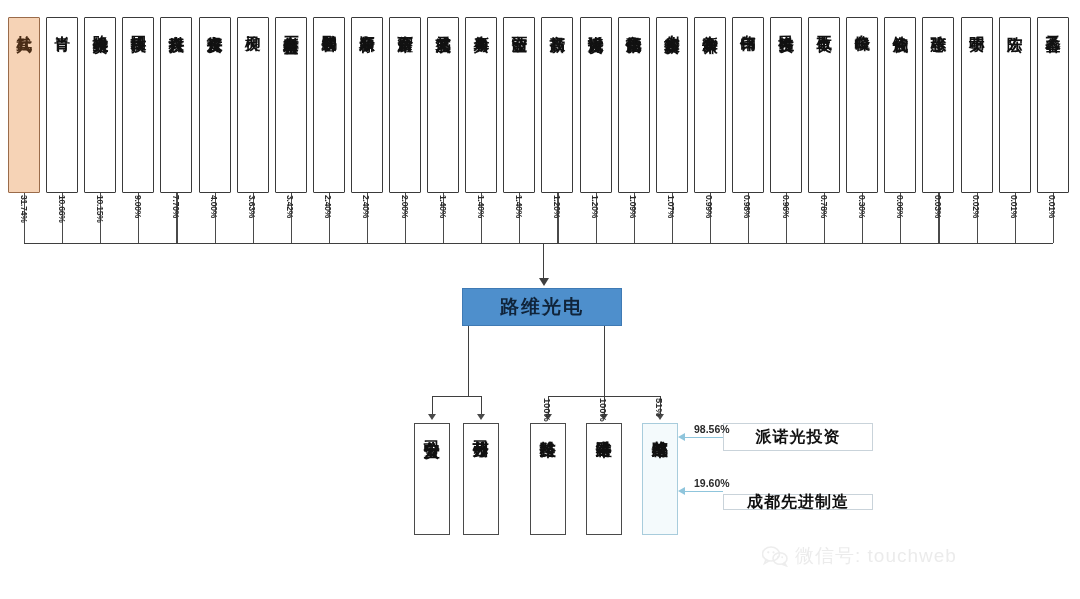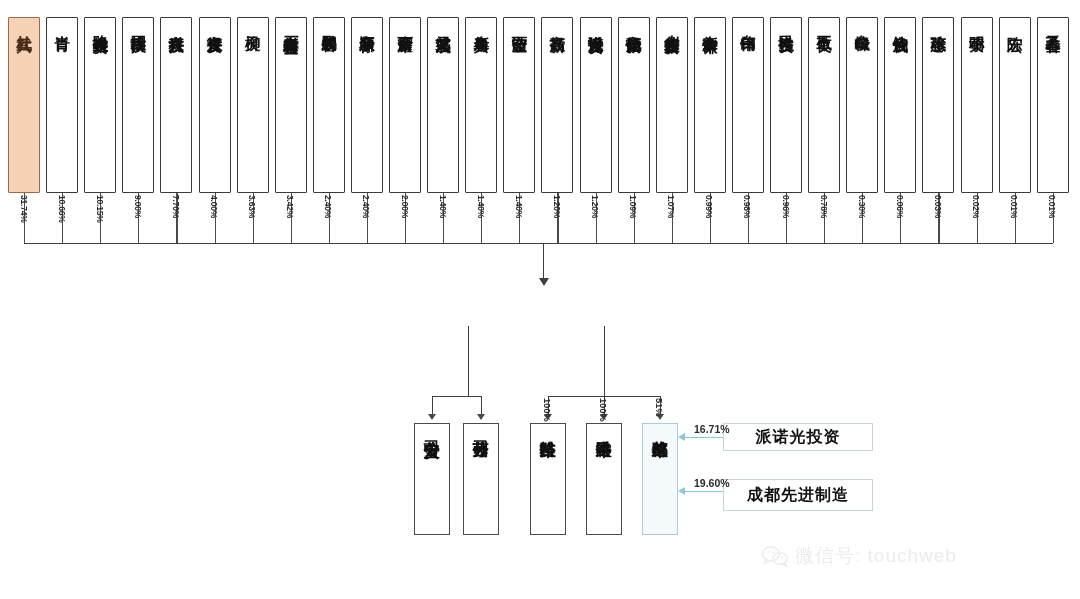--- a/index.html
+++ b/index.html
@@ -285,20 +285,23 @@
       </div>
       <div class="vline thin" style="left: 1052.7px; top: 193px; height: 50px;"></div>
       <div class="pct" style="left: 1057.2px; top: 195px;">0.01%</div>
     </div>
 
   <div class="hline" id="bus" style="left: 24px; top: 243px; width: 1028.7px;"></div>
 
   <div class="vline" id="bus-drop" style="left: 543px; top: 243px; height: 35px;"></div>
   <div class="arrow-down" id="bus-arrow" style="left: 538.7px; top: 278px;"></div>
 
+  <div id="company">
+    <span class="co-label">路维光电</span>
+  </div>
 
   <div id="lower-tree">
       <div class="vline" style="left: 468px; top: 326px; height: 70px;"></div>
       <div class="vline" style="left: 604px; top: 326px; height: 70px;"></div>
       <div class="hline" style="left: 432px; top: 396px; width: 49px;"></div>
       <div class="vline" style="left: 432px; top: 396px; height: 18px;"></div>
       <div class="arrow-down sm" style="left: 428.4px; top: 414px;"></div>
       <div class="vline" style="left: 481px; top: 396px; height: 18px;"></div>
       <div class="arrow-down sm" style="left: 477.4px; top: 414px;"></div>
       <div class="hline" style="left: 548px; top: 396px; width: 112px;"></div>
@@ -332,22 +335,22 @@
       </div>
       <div class="pct" style="left: 664.5px; top: 398px; font-size: 9.5px;">51%</div>
     </div>
 
   <div id="investors">
       <div class="inv-box" style="left: 723px; top: 423px; width: 150px; height: 28px;">
         <span class="inv-label">派诺光投资</span>
       </div>
       <div class="inv-line" style="left: 684px; top: 437px; width: 39px;"></div>
       <div class="arrow-left" style="left: 678px; top: 433px;"></div>
-      <div class="inv-pct" style="left: 694px; top: 423px;">16.71%</div>
-      <div class="inv-box" style="left: 723px; top: 479px; width: 150px; height: 32px;">
+      <div class="inv-pct" style="left: 694px; top: 423px;">98.56%</div>
+      <div class="inv-box" style="left: 723px; top: 494px; width: 150px; height: 16px;">
         <span class="inv-label">成都先进制造</span>
       </div>
       <div class="inv-line" style="left: 684px; top: 491px; width: 39px;"></div>
       <div class="arrow-left" style="left: 678px; top: 487px;"></div>
       <div class="inv-pct" style="left: 694px; top: 477px;">19.60%</div>
     </div>
 
   <div id="watermark">
     <svg width="26" height="21" viewBox="0 0 26 21">
       <ellipse cx="9" cy="8" rx="8.5" ry="7" fill="none" stroke="#dcdcdc" stroke-width="1.6"></ellipse>

